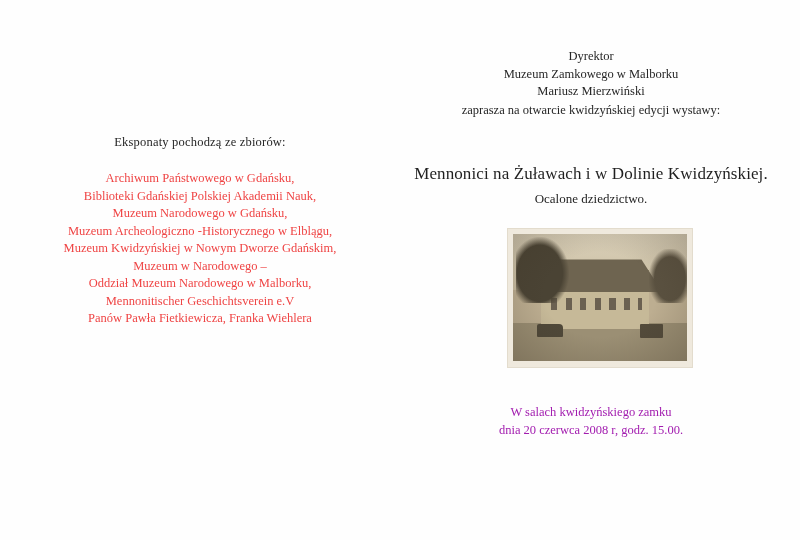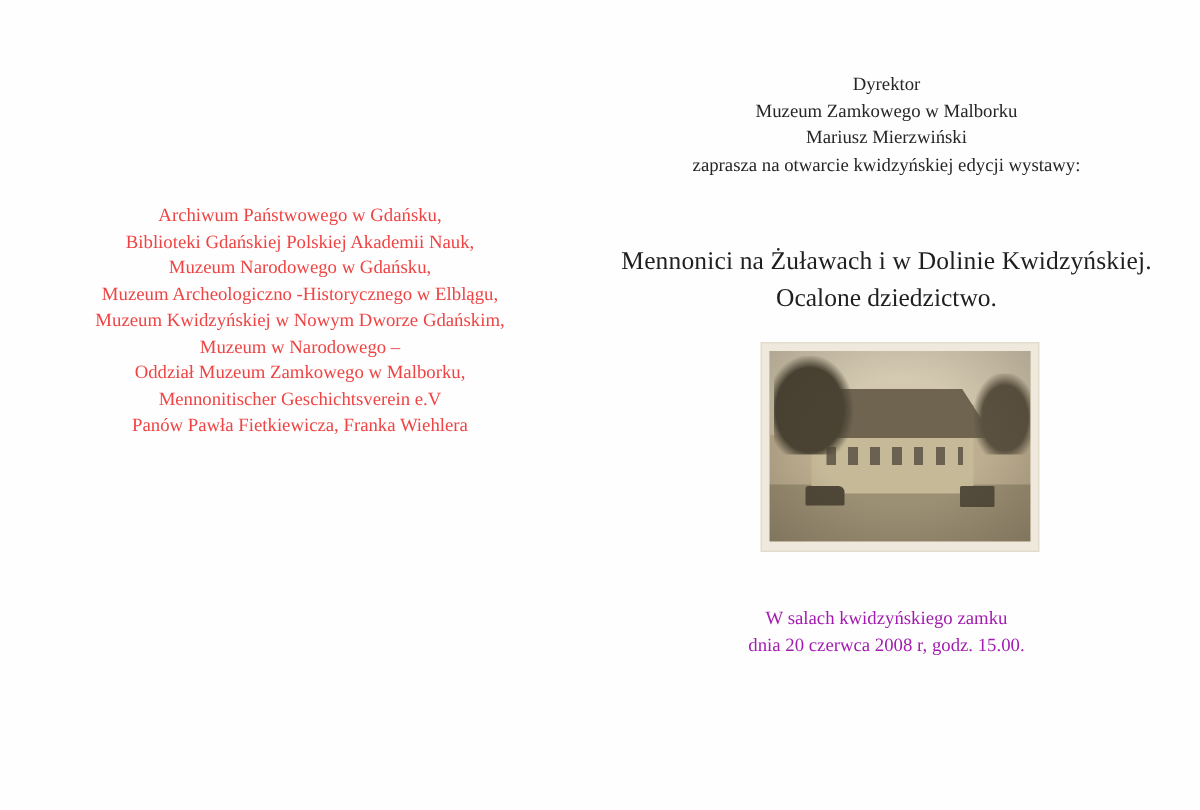--- a/index.html
+++ b/index.html
@@ -72,21 +72,21 @@
     margin-top: 42px;
   }
   .exhibit-title .t1 {
     font-size: 17px;
     line-height: 25px;
     color: #1f1f1f;
     letter-spacing: 0.1px;
     text-align: center;
   }
   .exhibit-title .t2 {
-    font-size: 17px;
+    font-size: 13px;
     line-height: 25px;
     color: #1f1f1f;
   }
 
   
   .photo-wrap {
     position: absolute;
     left: 117px;
     top: 229px;
     width: 184px;
@@ -196,28 +196,29 @@
     line-height: 18px;
     color: #a21caf;
   }
 </style>
 </head>
 <body>
 
 <div class="page">
 
   <div class="left-panel">
+    <div class="left-heading">Eksponaty pochodzą ze zbiorów:</div>
     <ul class="collections-list">
       <li>Archiwum Państwowego w Gdańsku,</li>
       <li>Biblioteki Gdańskiej Polskiej Akademii Nauk,</li>
       <li>Muzeum Narodowego w Gdańsku,</li>
       <li>Muzeum Archeologiczno -Historycznego w Elblągu,</li>
       <li>Muzeum Kwidzyńskiej w Nowym Dworze Gdańskim,</li>
       <li>Muzeum w Narodowego –</li>
-      <li>Oddział Muzeum Zamkowego w Malborku,</li>
+      <li>Oddział Muzeum Narodowego w Malborku,</li>
       <li>Mennonitischer Geschichtsverein e.V</li>
       <li>Panów Pawła Fietkiewicza, Franka Wiehlera</li>
     </ul>
   </div>
 
   <div class="right-panel">
 
     <div class="invite-header">
       <div class="line-1">Dyrektor</div>
       <div class="line-2">Muzeum Zamkowego w Malborku</div>

